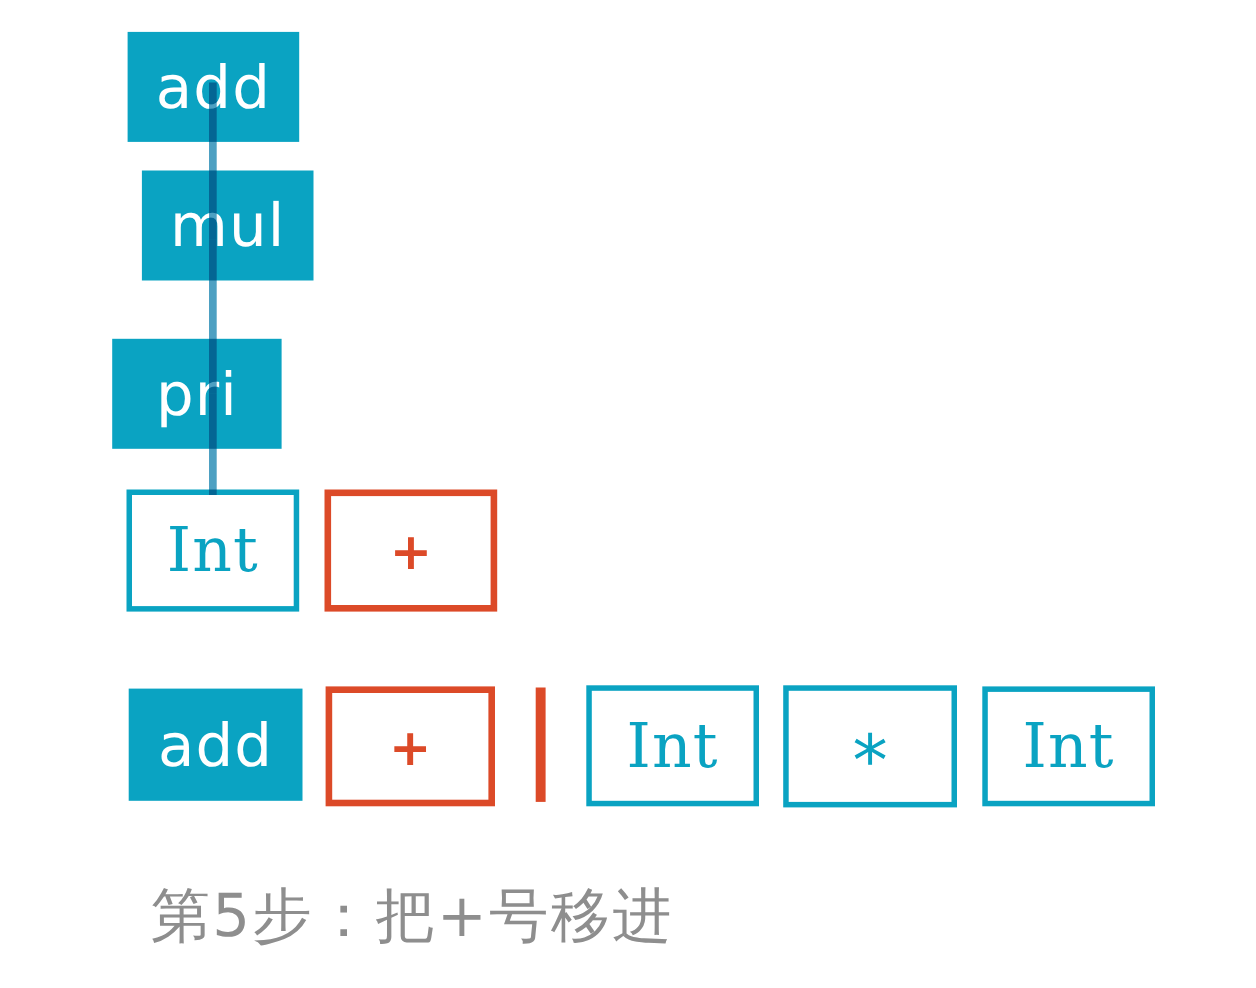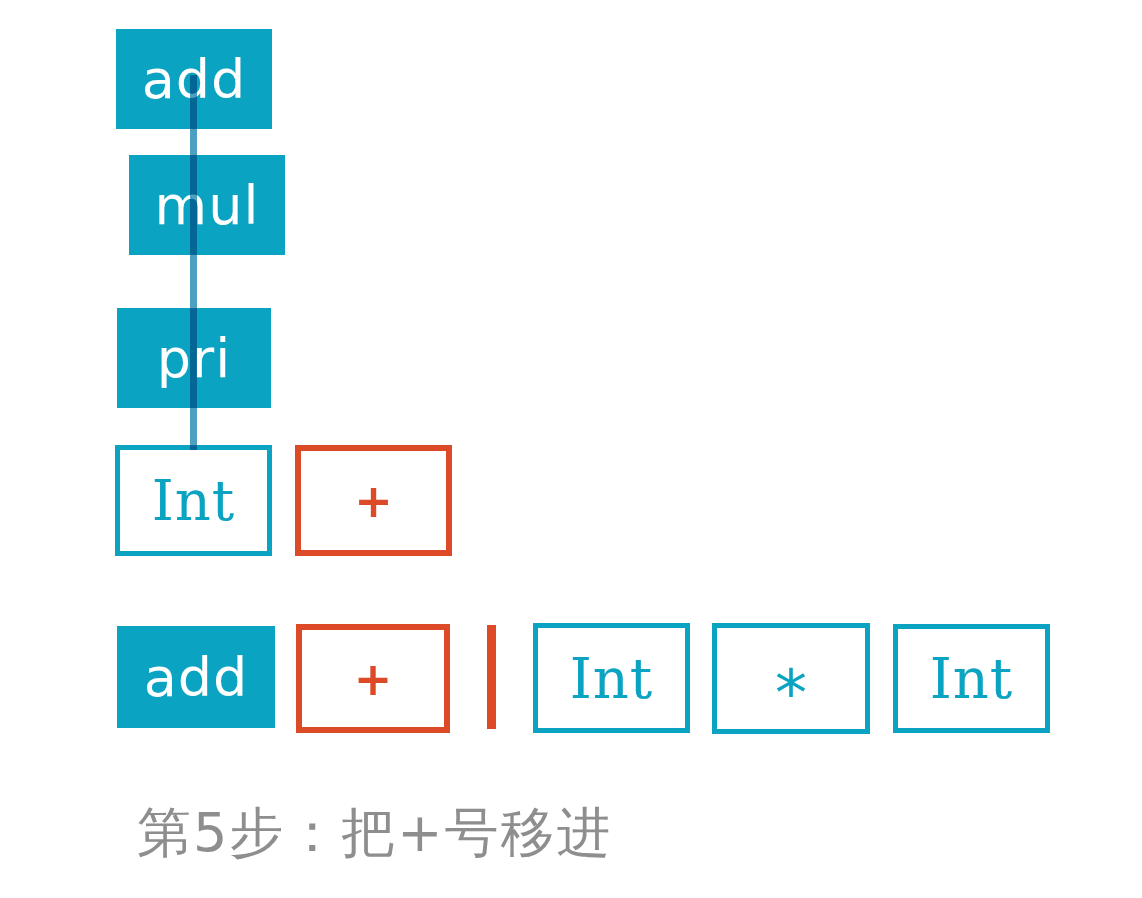--- a/index.html
+++ b/index.html
@@ -79,21 +79,21 @@
 <div id="canvas">
 
   <div class="box filled-teal" style="left:116px; top:29px; width:156px; height:100px;">
     <span class="node-label">add</span>
   </div>
 
   <div class="box filled-teal" style="left:116px; top:155px; width:156px; height:100px;margin-left:13px;">
     <span class="node-label">mul</span>
   </div>
 
-  <div class="box filled-teal" style="left:117px; top:308px; width:154px; height:100px;">
+  <div class="box filled-teal" style="left:102px; top:308px; width:154px; height:100px;">
     <span class="node-label">pri</span>
   </div>
 
   <div class="box outlined-teal" style="left:115px; top:445px; width:157px; height:111px;">
     <span class="int-label">Int</span>
   </div>
 
   <div class="box outlined-orange" style="left:295px; top:445px; width:157px; height:111px;">
     <span class="plus-label">+</span>
   </div>

